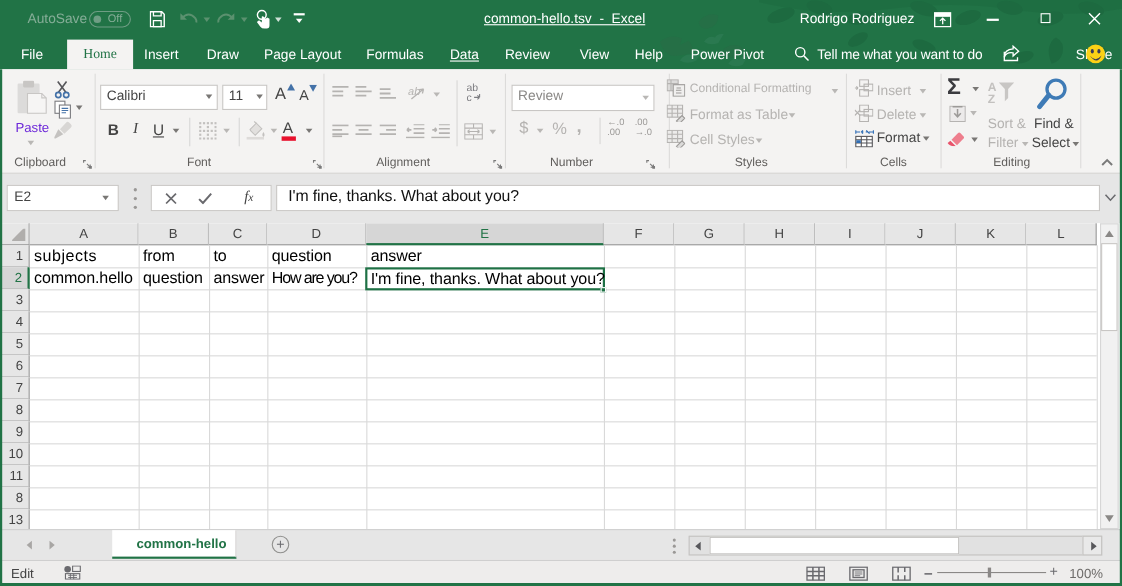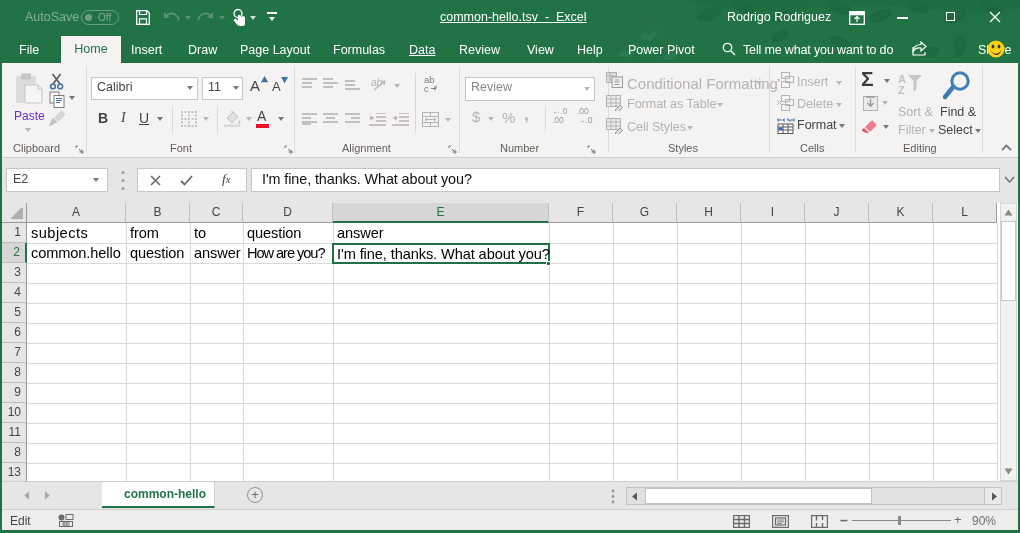--- a/index.html
+++ b/index.html
@@ -5,21 +5,21 @@
 * { margin:0; padding:0; box-sizing:border-box; }
 html,body { width:1020px; height:533px; overflow:hidden; }
 body { font-family:"Liberation Sans", sans-serif; position:relative; background:#fff; }
 .abs { position:absolute; }
 
 #titlebar { left:0; top:0; width:1020px; height:63px; background:#217346; }
 .ttxt { color:#fff; font-size:12.5px; white-space:nowrap; }
 .tdim { color:#85ad97; }
 
 .rtab { top:37px; height:26px; line-height:26px; color:#fff; font-size:12.5px; white-space:nowrap; }
-#hometab { left:61px; top:36px; width:60px; height:27px; background:#f4f3f2; color:#217346; line-height:27px; text-align:center; font-size:12.5px; }
+#hometab { left:61px; top:36px; width:60px; height:27px; background:#f4f3f2; color:#217346; line-height:27px; text-align:center; font-size:12.5px;font-family:Liberation Serif, serif; }
 
 #ribbon { left:0; top:63px; width:1020px; height:95px; background:#f4f3f2; border-bottom:1px solid #d2d0ce; }
 .gsep { top:4px; width:1px; height:86px; background:#dcdbda; }
 .glabel { top:79px; font-size:11px; color:#605e5c; white-space:nowrap; }
 .combo { background:#fff; border:1px solid #c8c6c4; position:absolute; }
 .dk { color:#444; }
 .dd { width:0; height:0; border-left:3.5px solid transparent; border-right:3.5px solid transparent; border-top:4px solid #797775; position:absolute; }
 .ddg { border-top-color:#b9b7b5; }
 
 #fbar { left:0; top:158px; width:1020px; height:45px; background:#e6e6e6; }
@@ -344,21 +344,21 @@
 <div class="abs" style="left:545px;top:44px;width:1px;height:24px;background:#d8d7d6;"></div>
 <div class="abs" style="left:552px;top:44px;font-size:8.5px;color:#9c9a98;line-height:9px;">←.0<br>.00</div>
 <div class="abs" style="left:577px;top:44px;font-size:8.5px;color:#9c9a98;line-height:9px;">.00<br>→.0</div>
 
 <svg class="abs" style="left:606px;top:9px" width="17" height="16" viewBox="0 0 17 16">
   <rect x="0.5" y="0.5" width="10" height="10" fill="#dcdbda" stroke="#b5b3b1"></rect>
   <path d="M0.5 4 h10 M4 0.5 v10" stroke="#b5b3b1"></path>
   <rect x="6" y="5" width="10.5" height="10.5" fill="#f0efee" stroke="#9c9a98"></rect>
   <path d="M8.5 10 h5 m-5 2.5 h5 M9 8 l2 0 m0 0 l2 0" stroke="#9c9a98"></path>
 </svg>
-<div class="abs" style="left:627px;top:12px;font-size:15px;color:#b5b3b1;">Conditional Formatting</div>
+<div class="abs" style="left:627px;top:12px;font-size:11px;color:#b5b3b1;">Conditional Formatting</div>
 <div class="abs dd ddg" style="left:756px;top:18px;"></div>
 <svg class="abs" style="left:606px;top:32px" width="17" height="16" viewBox="0 0 17 16">
   <rect x="0.5" y="0.5" width="14" height="11" fill="#ecebea" stroke="#b5b3b1"></rect>
   <path d="M0.5 4 h14 M5 0.5 v11 M10 0.5 v11 M0.5 8 h14" stroke="#b5b3b1"></path>
   <path d="M9 15 l5 -5 l2.5 2.5 l-5 5z" fill="#dcdbda" stroke="#9c9a98"></path>
 </svg>
 <div class="abs" style="left:627px;top:34px;font-size:12.5px;color:#b5b3b1;">Format as Table</div>
 <div class="abs dd ddg" style="left:717px;top:40px;"></div>
 <svg class="abs" style="left:606px;top:55px" width="17" height="16" viewBox="0 0 17 16">
   <rect x="0.5" y="0.5" width="14" height="11" fill="#ecebea" stroke="#b5b3b1"></rect>
@@ -582,17 +582,17 @@
   <path d="M5 5 h7 M5 6.8 h7 M5 8.4 h5" stroke="#6a6a6e" stroke-width="0.8"></path>
 </svg>
 <svg class="abs" style="left:811px;top:5px" width="17" height="13" viewBox="0 0 17 13">
   <rect x="0.5" y="0.5" width="16" height="12" fill="none" stroke="#6a6a6e" stroke-width="1.4"></rect>
   <path d="M5.5 0.5 v5 m0 2.5 v4.5 M11.5 0.5 v4.5 m0 3 v4.5" stroke="#6a6a6e" stroke-width="1.4"></path>
 </svg>
 <div class="abs" style="left:840px;top:2px;font-size:14px;color:#6a6a6e;font-weight:bold;">–</div>
 <div class="abs" style="left:852px;top:10px;width:99px;height:1px;background:#8a8886;"></div>
 <div class="abs" style="left:898px;top:6px;width:3px;height:9px;background:#8a8886;"></div>
 <div class="abs" style="left:954px;top:2px;font-size:13px;color:#6a6a6e;">+</div>
-<div class="abs" style="left:972px;top:4px;font-size:12px;color:#6e6c6a;">90%</div>
+<div class="abs" style="left:972px;top:4px;font-size:12px;color:#6e6c6a;">100%</div>
 </div>
 <div class="abs" id="bleft"></div>
 <div class="abs" id="bright"></div>
 <div class="abs" id="bbot"></div>
 
 </body></html>

